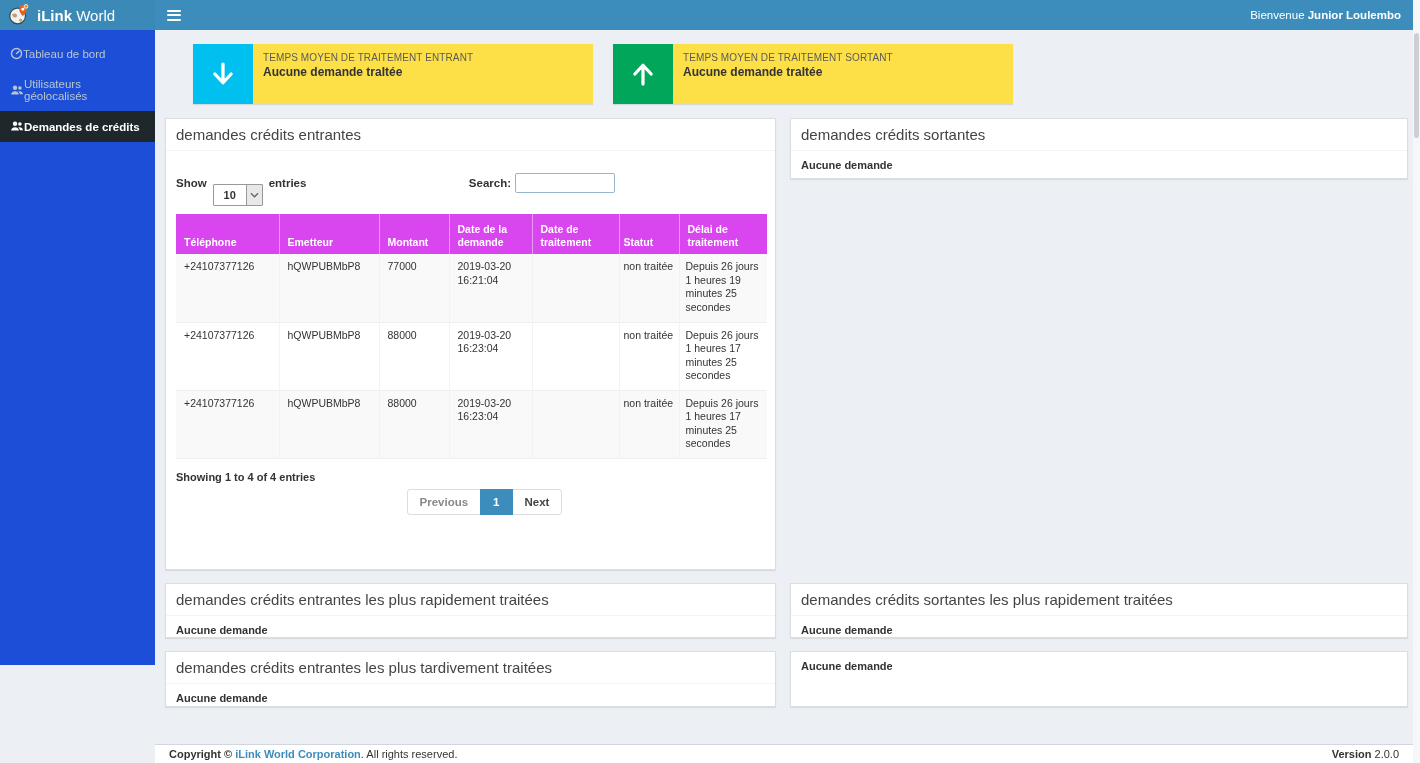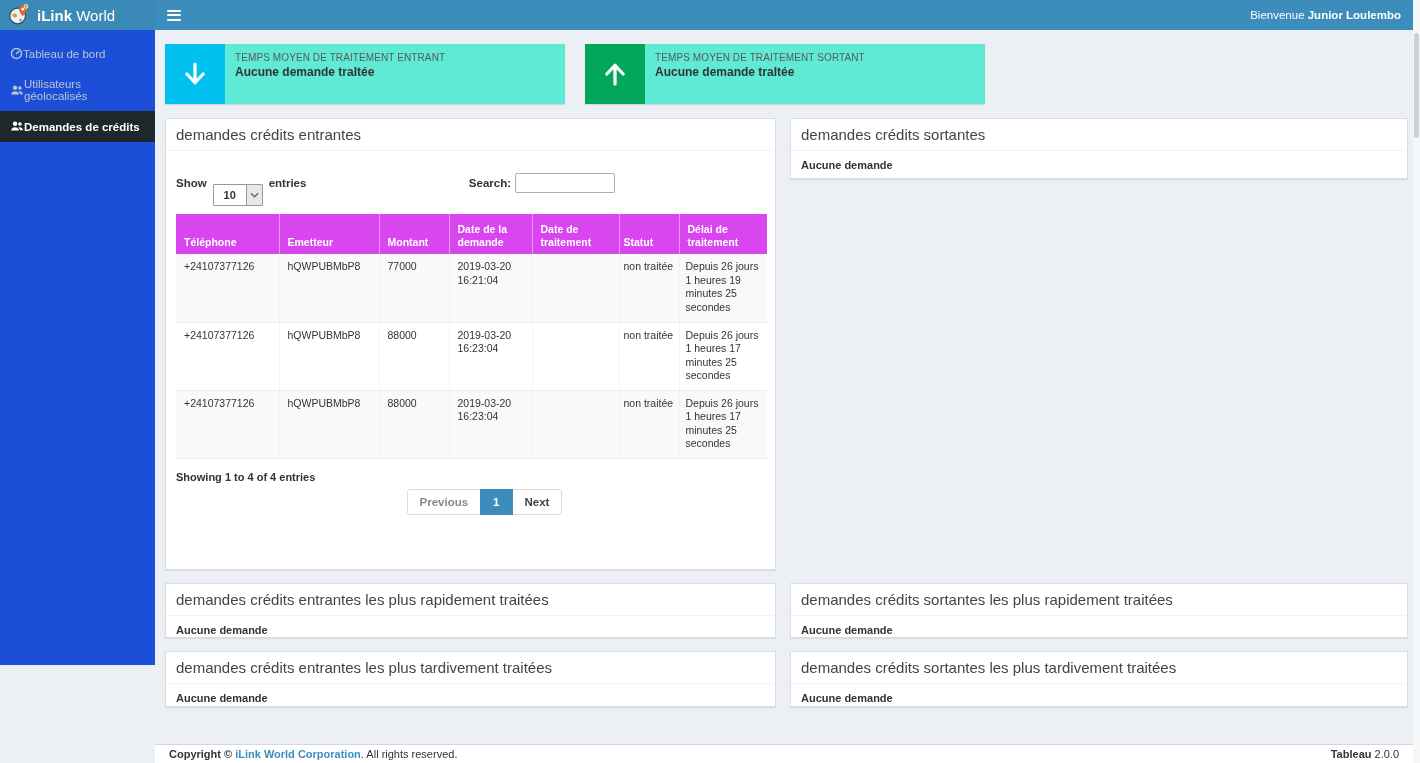--- a/index.html
+++ b/index.html
@@ -25,21 +25,21 @@
   .welcome b { font-weight:700; }
 
   
   .scroll-track { position:absolute; right:0; top:0; width:7px; height:763px; background:#f6f7f9; z-index:6; }
   .scroll-thumb { position:absolute; left:1px; top:33px; width:5px; height:105px; background:#ccd0d4; border-radius:3px; }
 
   
   .content { position:absolute; left:155px; top:30px; width:1258px; height:714px; background:#ecf0f5; }
 
   
-  .info-box { position:absolute; height:60px; background:#5eead4; box-shadow:0 1px 1px rgba(0,0,0,.1); display:flex; }
+  .info-box { position:absolute; height:60px; background:#fde047; box-shadow:0 1px 1px rgba(0,0,0,.1); display:flex;margin-left:28px; }
   .info-box-icon { width:60px; height:60px; display:flex; align-items:center; justify-content:center; }
   .bg-aqua { background:#00c0ef; }
   .bg-green { background:#00a65a; }
   .info-box-content { padding:8px 10px; }
   .info-box-text { font-size:10px; color:#5a5a5a; letter-spacing:.1px; }
   .info-box-number { font-size:12px; font-weight:700; color:#333; margin-top:2px; }
 
   
   .panel { position:absolute; background:#fff; border:1px solid #d9dee4; box-shadow:0 1px 1px rgba(0,0,0,.08); }
   .panel-title { font-size:15px; color:#444; padding:7px 10px; border-bottom:1px solid #f4f4f4; }
@@ -251,30 +251,29 @@
     </div>
     <div class="panel" style="left:635px; top:553px; width:618px; height:55px;">
       <div class="panel-title">demandes crédits sortantes les plus rapidement traitées</div>
       <div class="panel-empty">Aucune demande</div>
     </div>
     <div class="panel" style="left:10px; top:621px; width:611px; height:56px;">
       <div class="panel-title">demandes crédits entrantes les plus tardivement traitées</div>
       <div class="panel-empty">Aucune demande</div>
     </div>
     <div class="panel" style="left:635px; top:621px; width:618px; height:56px;">
-      <div class="panel-title">demandes crédits sortantes les plus tardivement traitées</div>
       <div class="panel-empty">Aucune demande</div>
     </div>
 
   </div>
 
   <div class="footer">
     <div>
       <b>Copyright © </b><a class="link">iLink World Corporation</a><span>. All rights reserved.</span>
     </div>
-    <div><b>Tableau </b><span>2.0.0</span></div>
+    <div><b>Version </b><span>2.0.0</span></div>
   </div>
 
   <div class="scroll-track">
     <div class="scroll-thumb"></div>
   </div>
 
 </div>
 
 </body></html>

